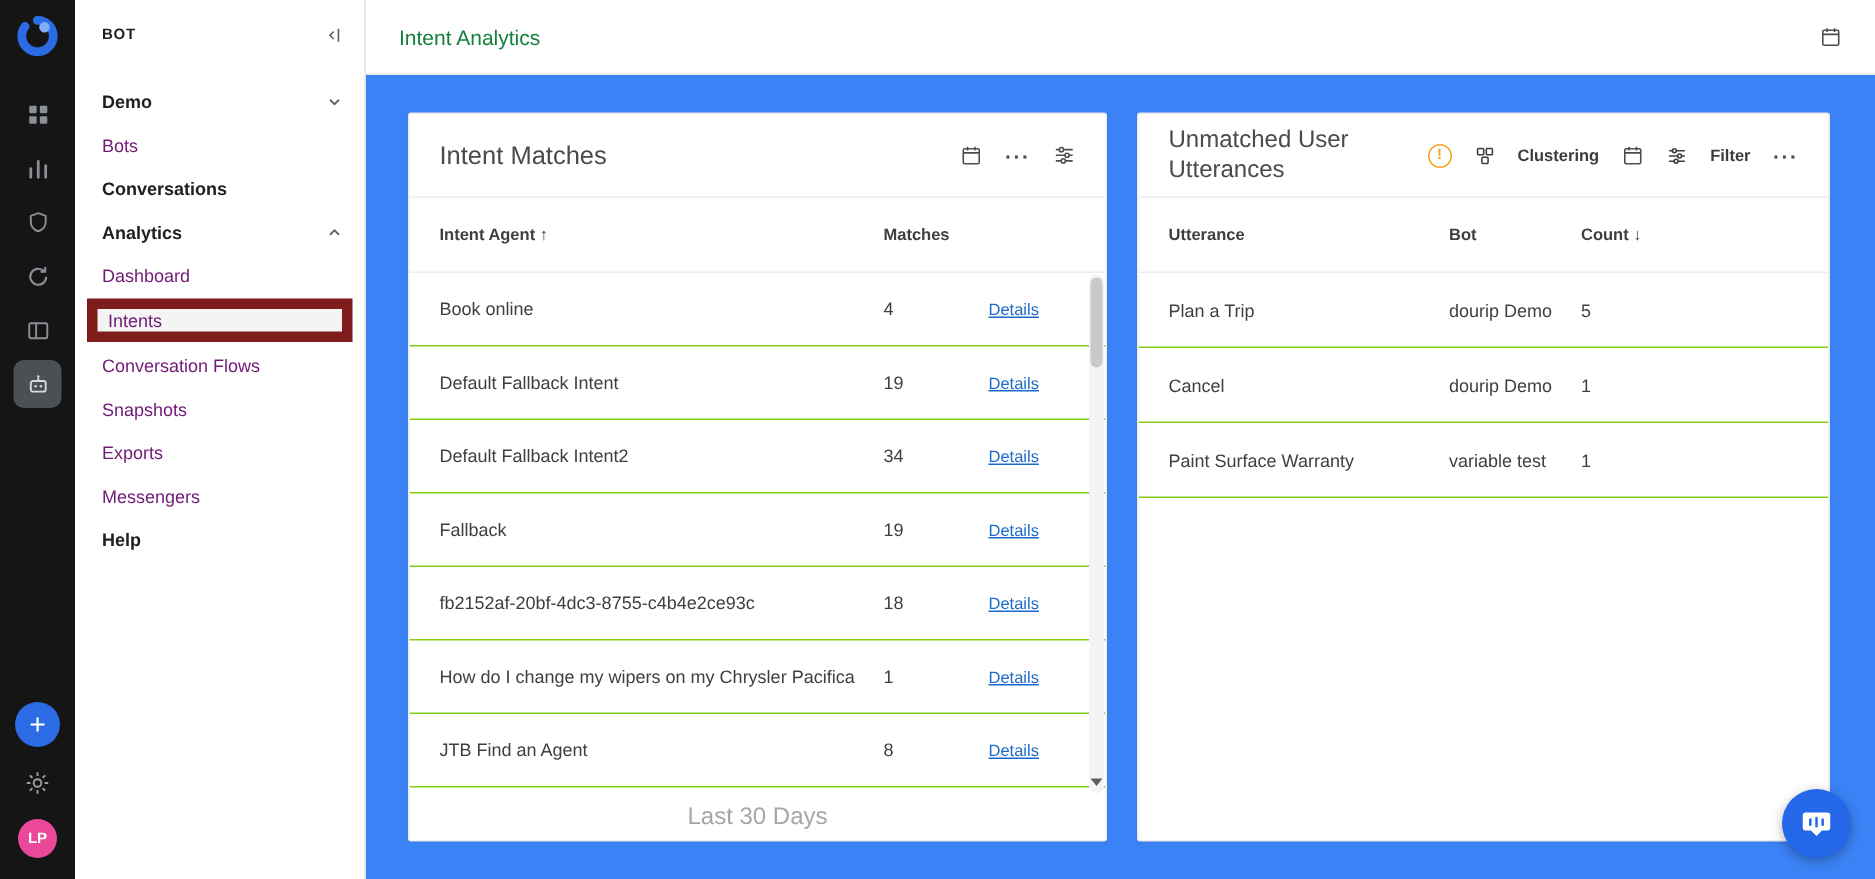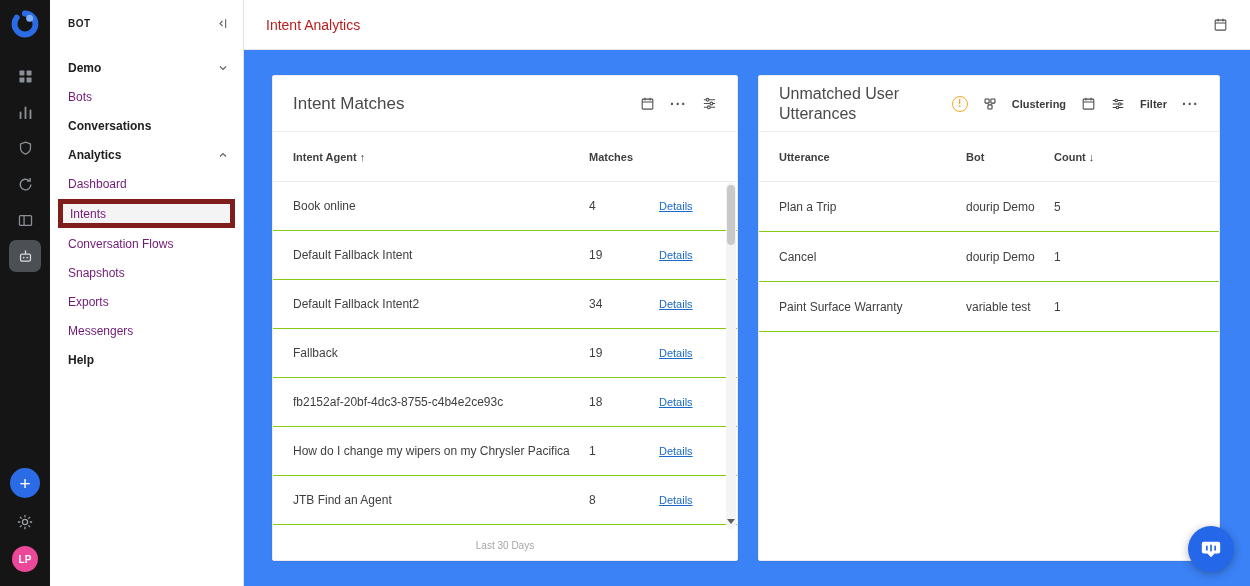--- a/index.html
+++ b/index.html
@@ -21,26 +21,26 @@
   
   .sidebar{width:194px;background:#fff;border-right:1px solid #e2e2e2;flex-shrink:0;padding-top:16px}
   .sb-top{display:flex;align-items:center;justify-content:space-between;padding:0 13px 0 18px;margin-bottom:22px}
   .sb-bot{font-size:10px;font-weight:bold;color:#1f1f1f;letter-spacing:.5px}
   .collapse{color:#5f6368;display:flex;cursor:pointer}
   .collapse svg{width:15px;height:15px}
   .sb-item{height:29px;display:flex;align-items:center;justify-content:space-between;padding:0 14px 0 18px;font-size:12px;color:#701a75;cursor:pointer}
   .sb-item.bold{font-weight:bold;color:#202020}
   .sb-item .chev{color:#5f6368;display:flex}
   .sb-item .chev svg{width:12px;height:12px}
-  .sb-item.intents{margin:1px 8px;border:5px solid #7f1d1d;background:#f4f4f4;padding:0 7px;height:29px}
+  .sb-item.intents{margin:1px 8px;border:7px solid #7f1d1d;background:#f4f4f4;padding:0 7px;height:29px}
 
   
   .main{flex:1;display:flex;flex-direction:column;min-width:0}
   .topbar{height:50px;background:#fff;border-bottom:1px solid #e7e7e7;display:flex;align-items:center;justify-content:space-between;padding:0 22px;flex-shrink:0}
-  .page-title{font-size:14px;color:#b91c1c}
+  .page-title{font-size:14px;color:#15803d}
   .ico-btn{color:#4d4d4d;display:flex;align-items:center;cursor:pointer;background:none;border:none}
   .ico-btn svg{width:15px;height:15px}
   .content{flex:1;display:flex;gap:20px;padding:25px 30px 25px 28px;background:#3b82f6;min-height:0}
 
   .card{background:#fff;border:1px solid #ececec;border-radius:2px;box-shadow:0 1px 2px rgba(0,0,0,.05);height:486px;display:flex;flex-direction:column;position:relative}
   .card.left{width:466px;flex-shrink:0}
   .card.right{flex:1}
   .c-head{height:56px;display:flex;align-items:center;justify-content:space-between;padding:0 20px;border-bottom:1px solid #ededed;flex-shrink:0}
   .c-title{font-size:17px;color:#4a4a4a}
   .c-title.wrap{font-size:16px;line-height:1.25;width:150px}
@@ -55,21 +55,21 @@
   .row{display:flex;align-items:center;height:49px;padding:0 20px;border-bottom:1px solid #84cc16;font-size:12px;color:#3f3f3f}
   .c-name{flex:1;padding-right:10px}
   .c-matches{width:70px}
   .c-details{width:58px}
   .link{color:#1b6ac9;text-decoration:underline;font-size:11px;cursor:pointer}
 
   .c-utt{flex:1;padding-right:8px}
   .c-bot{width:88px;padding-right:6px}
   .c-count{width:145px}
 
-  .c-foot{height:30px;display:flex;align-items:center;justify-content:center;font-size:10px;color:#a6a6a6;flex-shrink:0}
+  .c-foot{height:30px;display:flex;align-items:center;justify-content:center;font-size:16px;color:#a6a6a6;flex-shrink:0}
 
   
   .v-scroll{position:absolute;top:107px;bottom:31px;right:1px;width:10px;background:#f4f4f4;border-radius:5px}
   .v-thumb{position:absolute;top:2px;left:1px;width:8px;height:60px;background:#c9c9c9;border-radius:4px;cursor:pointer}
   .v-arrow{position:absolute;bottom:2px;left:1px;width:8px;height:12px;display:flex;align-items:center;justify-content:center;cursor:pointer}
   .v-arrow:before{content:"";border-left:4px solid transparent;border-right:4px solid transparent;border-top:5px solid #5f5f5f}
 
   
   .launcher{position:absolute;right:16px;bottom:14px;width:46px;height:46px;border-radius:50%;background:#2467e9;display:flex;align-items:center;justify-content:center;box-shadow:0 2px 8px rgba(0,0,0,.3);cursor:pointer}
   .launcher svg{width:22px;height:22px}

